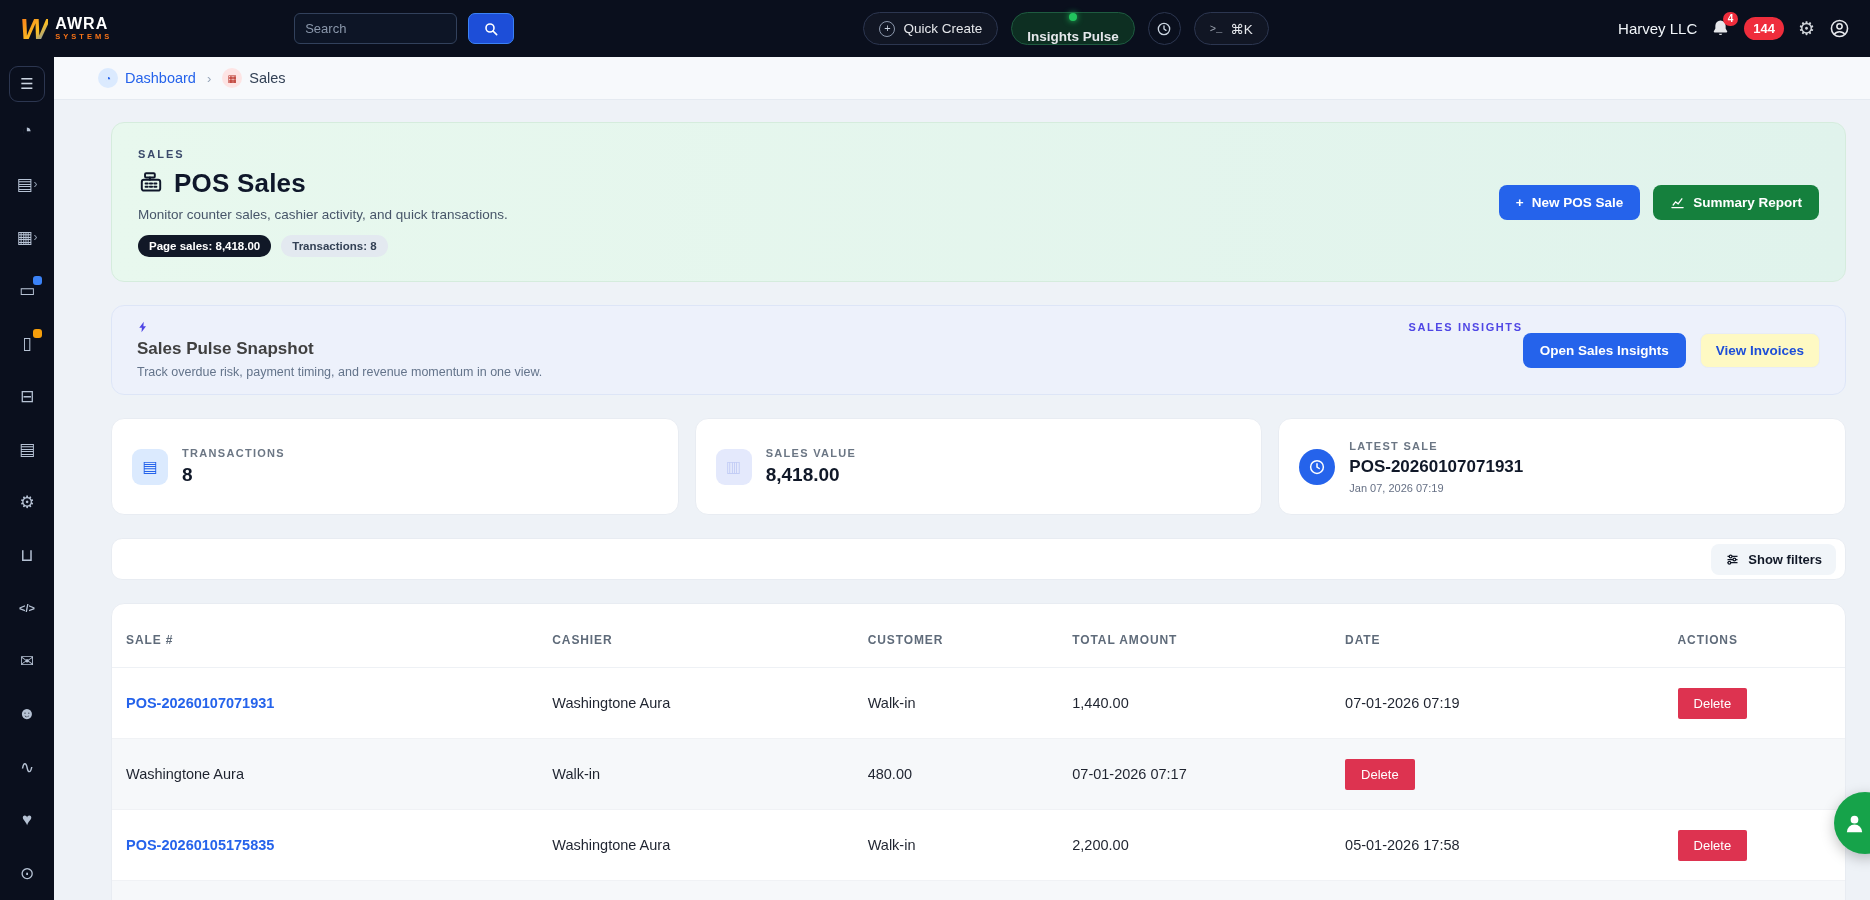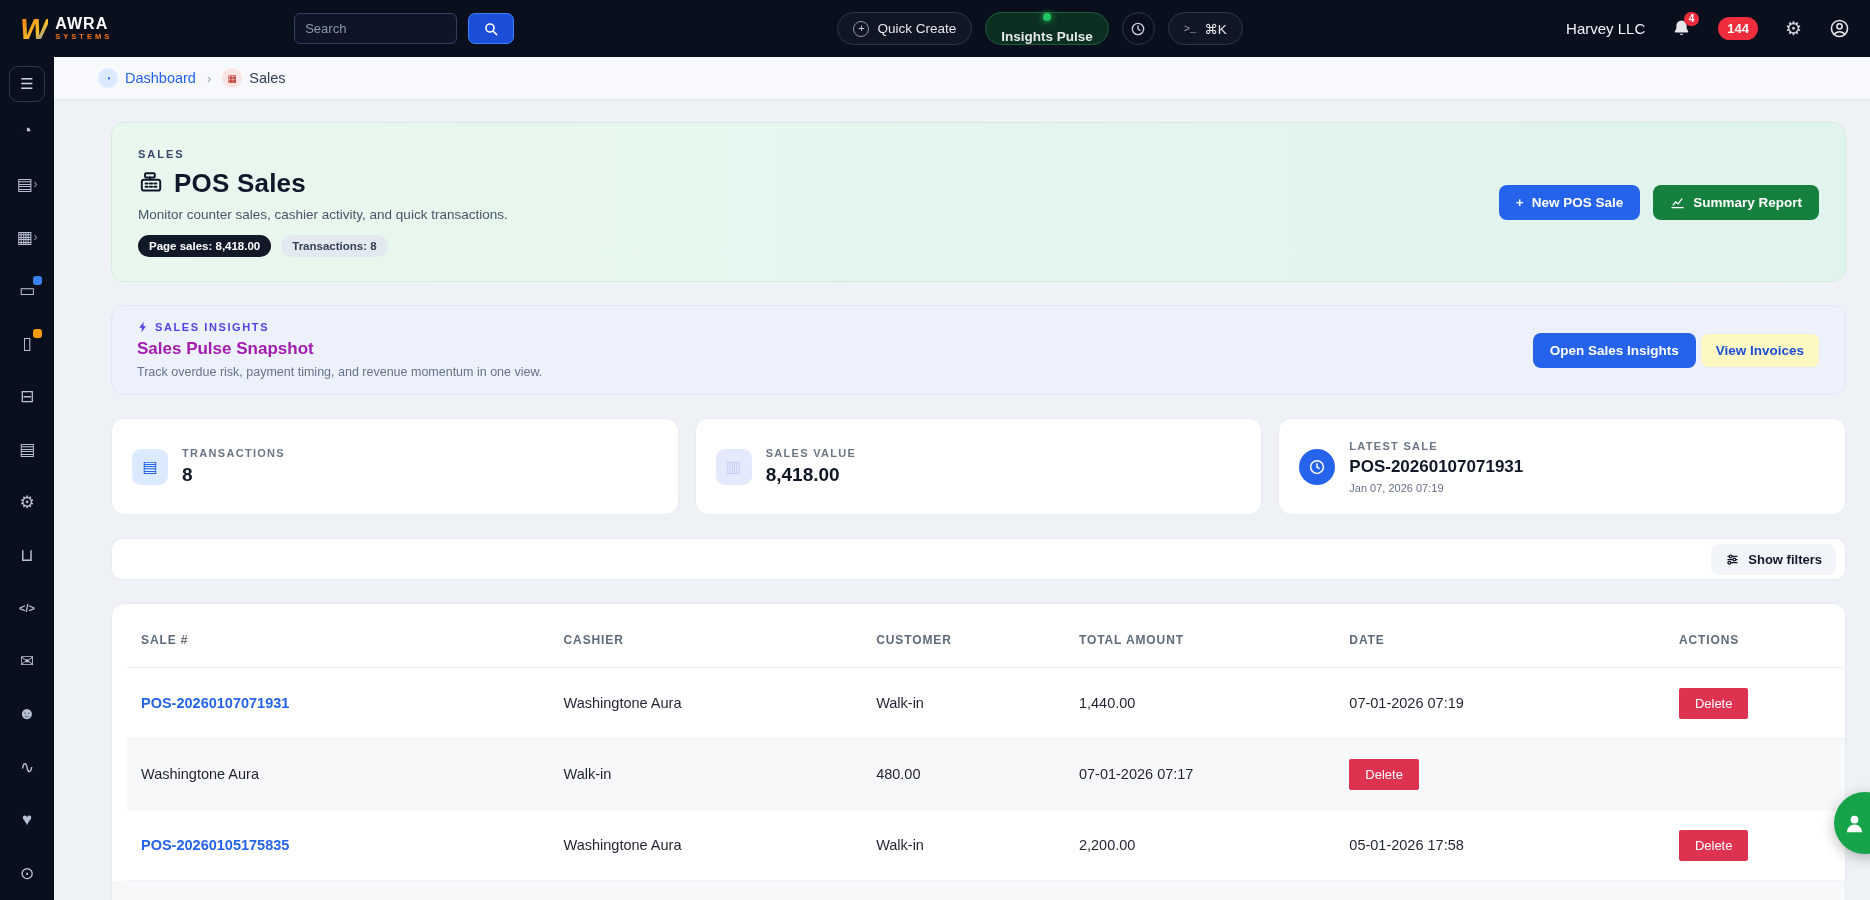--- a/index.html
+++ b/index.html
@@ -50,21 +50,21 @@
     font-size: 11px; color: #cbd5e1; line-height: 1;
   }
   .pill.pulse { background: #0d2f22; border-color: #1e5b40; font-weight: 600; flex-direction: column; }
   .pulse-dot { width: 8px; height: 8px; border-radius: 50%; background: #22c55e; box-shadow: 0 0 6px #22c55e; }
   .round-btn {
     width: 33px; height: 33px; border-radius: 50%; border: 1px solid #2c3650;
     background: transparent; display: flex; align-items: center; justify-content: center; color: #cbd5e1;
   }
   .term { font-family: "Liberation Mono", "DejaVu Sans Mono", monospace; font-size: 10.5px; color: #9ca3af; }
 
-  .top-right { display: flex; align-items: center; gap: 27px; margin-left: auto; }
+  .top-right { display: flex; align-items: center; gap: 14px; margin-left: auto; }
   .company { color: #f1f5f9; font-size: 15px; }
   .icon-btn { background: none; border: none; color: #e5e7eb; position: relative; display: flex; align-items: center; }
   .gear-glyph { font-size: 19px; color: #d1d5db; }
   .mini-badge {
     position: absolute; top: -7px; right: -8px; background: var(--badge-red,#ef2d3c);
     color: #fff; font-size: 10px; font-weight: 700; border-radius: 999px;
     padding: 2px 5px; line-height: 1;
   }
   .count-badge {
     background: var(--badge-red,#ef2d3c); color: #fff; font-size: 13px; font-weight: 700;
@@ -138,24 +138,24 @@
   .btn { border: none; border-radius: 8px; font-size: 13.5px; font-weight: 600; display: flex; align-items: center; gap: 8px; }
   .btn-blue  { background: var(--accent-blue,#2563eb); color: #fff; padding: 10px 17px; }
   .btn-green { background: var(--accent-green,#15803d); color: #fff; padding: 10px 17px; }
 
   
   .insights {
     margin-top: 23px; background: #edf1fb; border: 1px solid #dde5f7;
     border-radius: 13px; padding: 15px 25px; display: flex; align-items: center;
   }
   .insights-left { flex: 1; }
-  .ins-eyebrow { display: flex; align-items: center; gap: 6px; font-size: 11px; font-weight: 700; letter-spacing: 1.6px; color: #4f46e5; }
-  .ins-title { font-size: 17px; font-weight: 700; color: #a21caf; margin-top: 6px; }
+  .ins-eyebrow { display: flex; align-items: center; gap: 6px; font-size: 11px; font-weight: 700; letter-spacing: 1.6px; color: #4f46e5; justify-content: space-between; }
+  .ins-title { font-size: 17px; font-weight: 700; color: #404040; margin-top: 6px; }
   .ins-desc { font-size: 12.5px; color: #64748b; margin-top: 6px; }
-  .ins-actions { display: flex; gap: 4px; align-items: flex-end; }
+  .ins-actions { display: flex; gap: 14px; align-items: flex-end; }
   .btn-plain { background: #fef9c3; color: #1d4ed8; border: 1px solid #e8ecf5; padding: 9px 15px; font-weight: 700; font-size: 13.5px; border-radius: 8px; }
 
   
   .stats { display: grid; grid-template-columns: repeat(3, 1fr); gap: 16px; margin-top: 23px; }
   .stat-card {
     background: #fff; border: 1px solid #e8ecf2; border-radius: 13px;
     padding: 16px 20px; display: flex; gap: 14px; align-items: center; min-height: 97px;
   }
   .stat-icon-sq {
     width: 36px; height: 36px; border-radius: 9px; display: flex;
@@ -183,21 +183,21 @@
   }
 
   
   .table-card {
     margin-top: 23px; background: #fff; border: 1px solid #e8ecf2;
     border-radius: 13px 13px 0 0; overflow: hidden; padding-top: 8px;
   }
   .thead, .trow {
     display: grid;
     grid-template-columns: 25% 18.5% 12% 16% 19.5% 1fr;
-    align-items: center; padding: 0 14px; margin-left: 15px;
+    align-items: center; padding: 0 14px;
   }
   .thead { height: 56px; border-bottom: 1px solid #eef1f5; }
   .th { font-size: 12px; font-weight: 700; letter-spacing: 0.9px; color: #5f6b7a; }
   .trow { height: 71px; border-bottom: 1px solid #f0f2f5; font-size: 14.5px; color: #1f2430; }
   .trow:nth-child(even) { background: #f6f8fa; }
   .cell-link { color: var(--link-blue,#2563eb); font-weight: 700; cursor: pointer; }
   .delete-btn {
     background: var(--danger,#dd3350); color: #fff; border: none; border-radius: 2px;
     padding: 8px 16px; font-size: 13px; font-weight: 400; width: max-content;
   }

